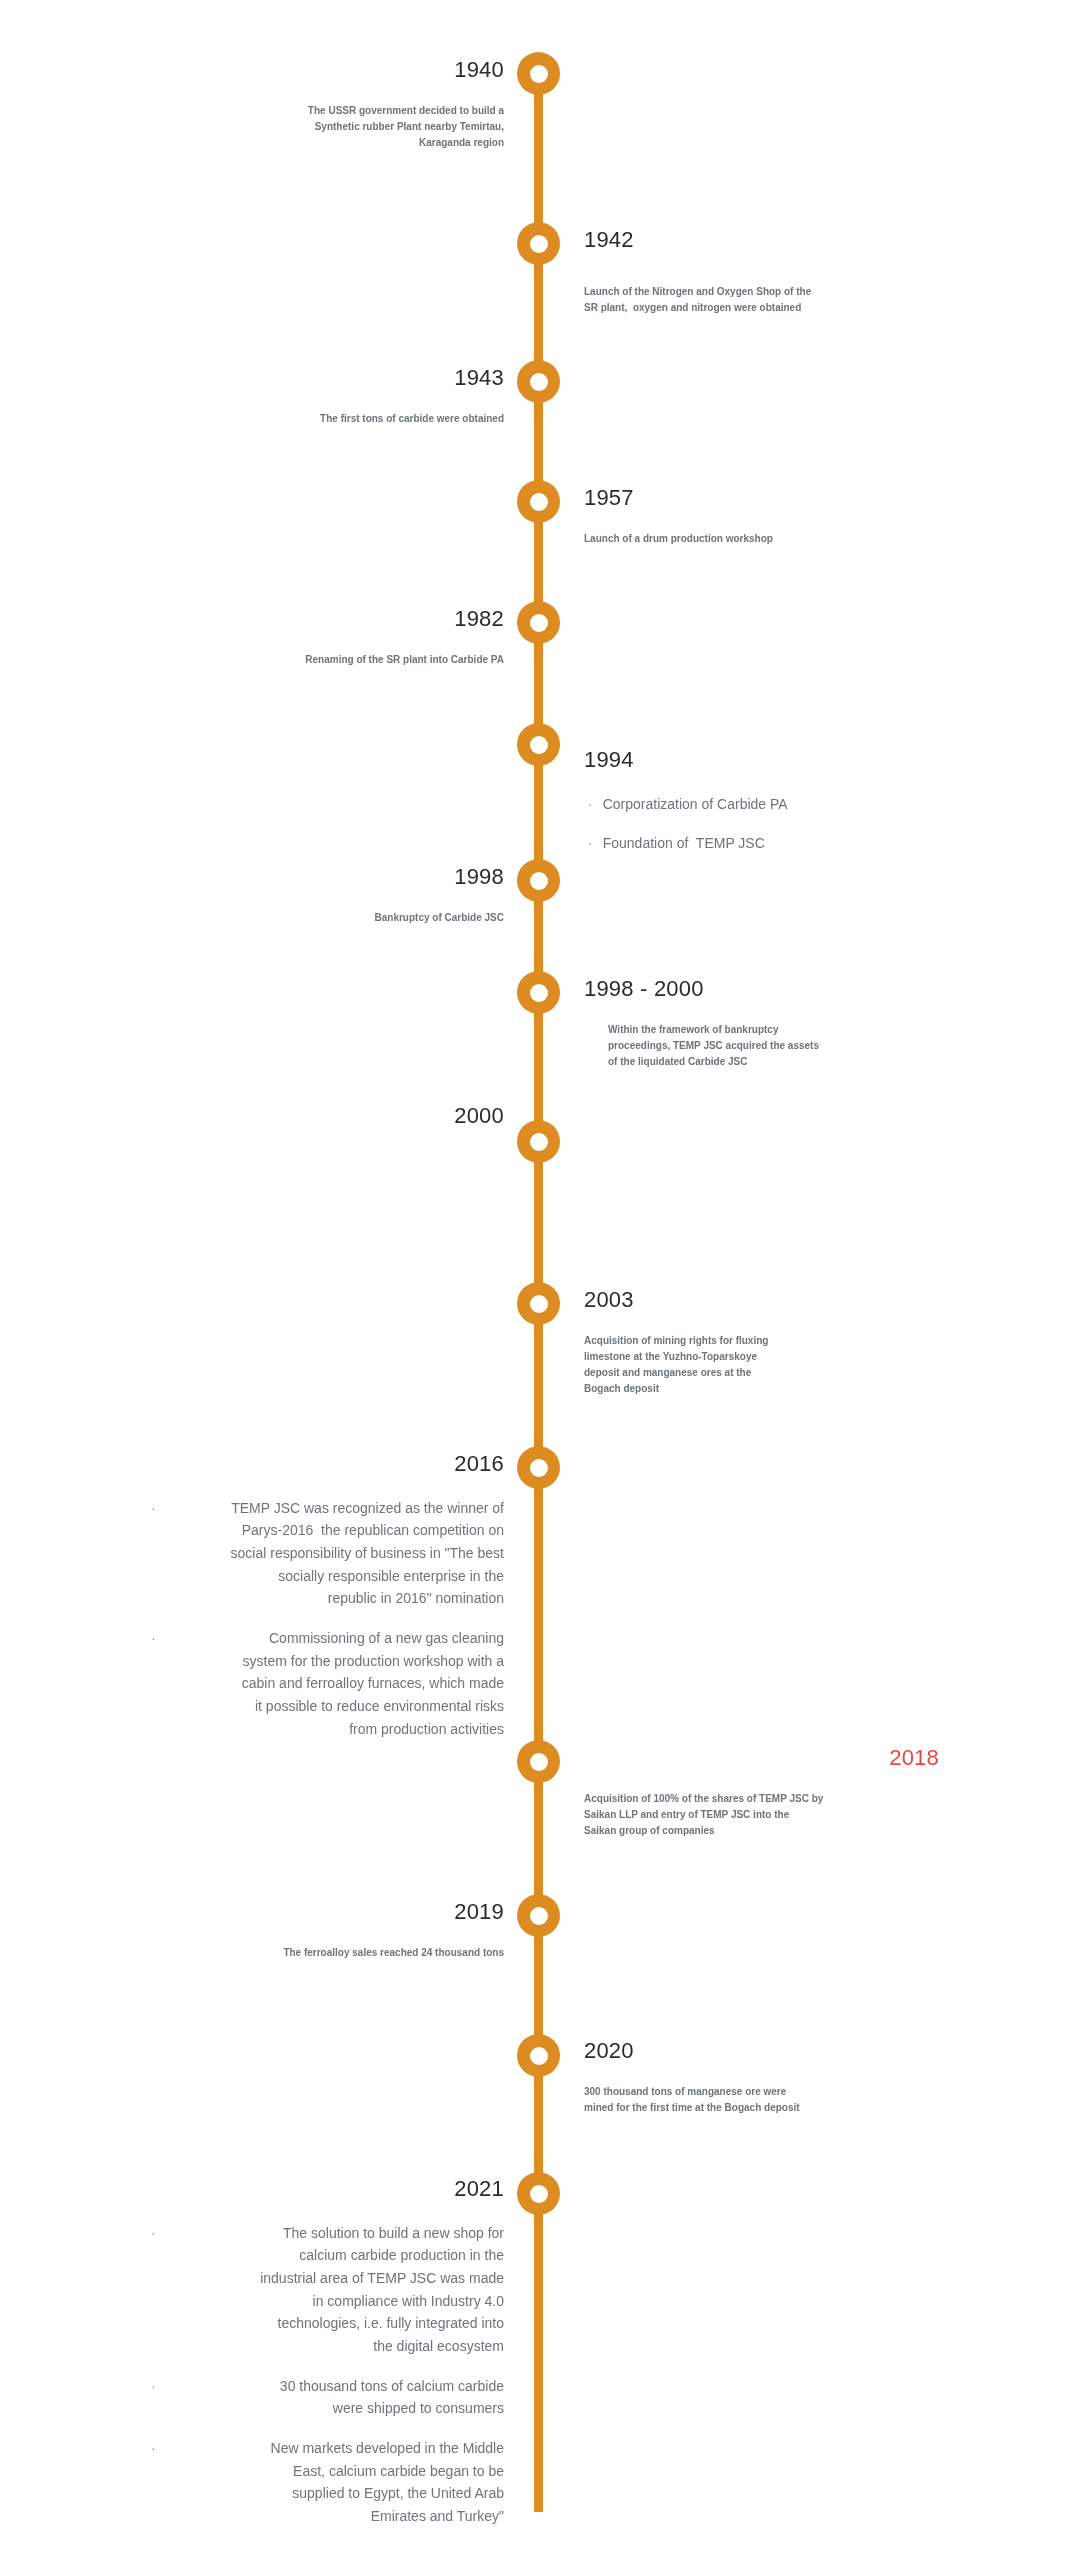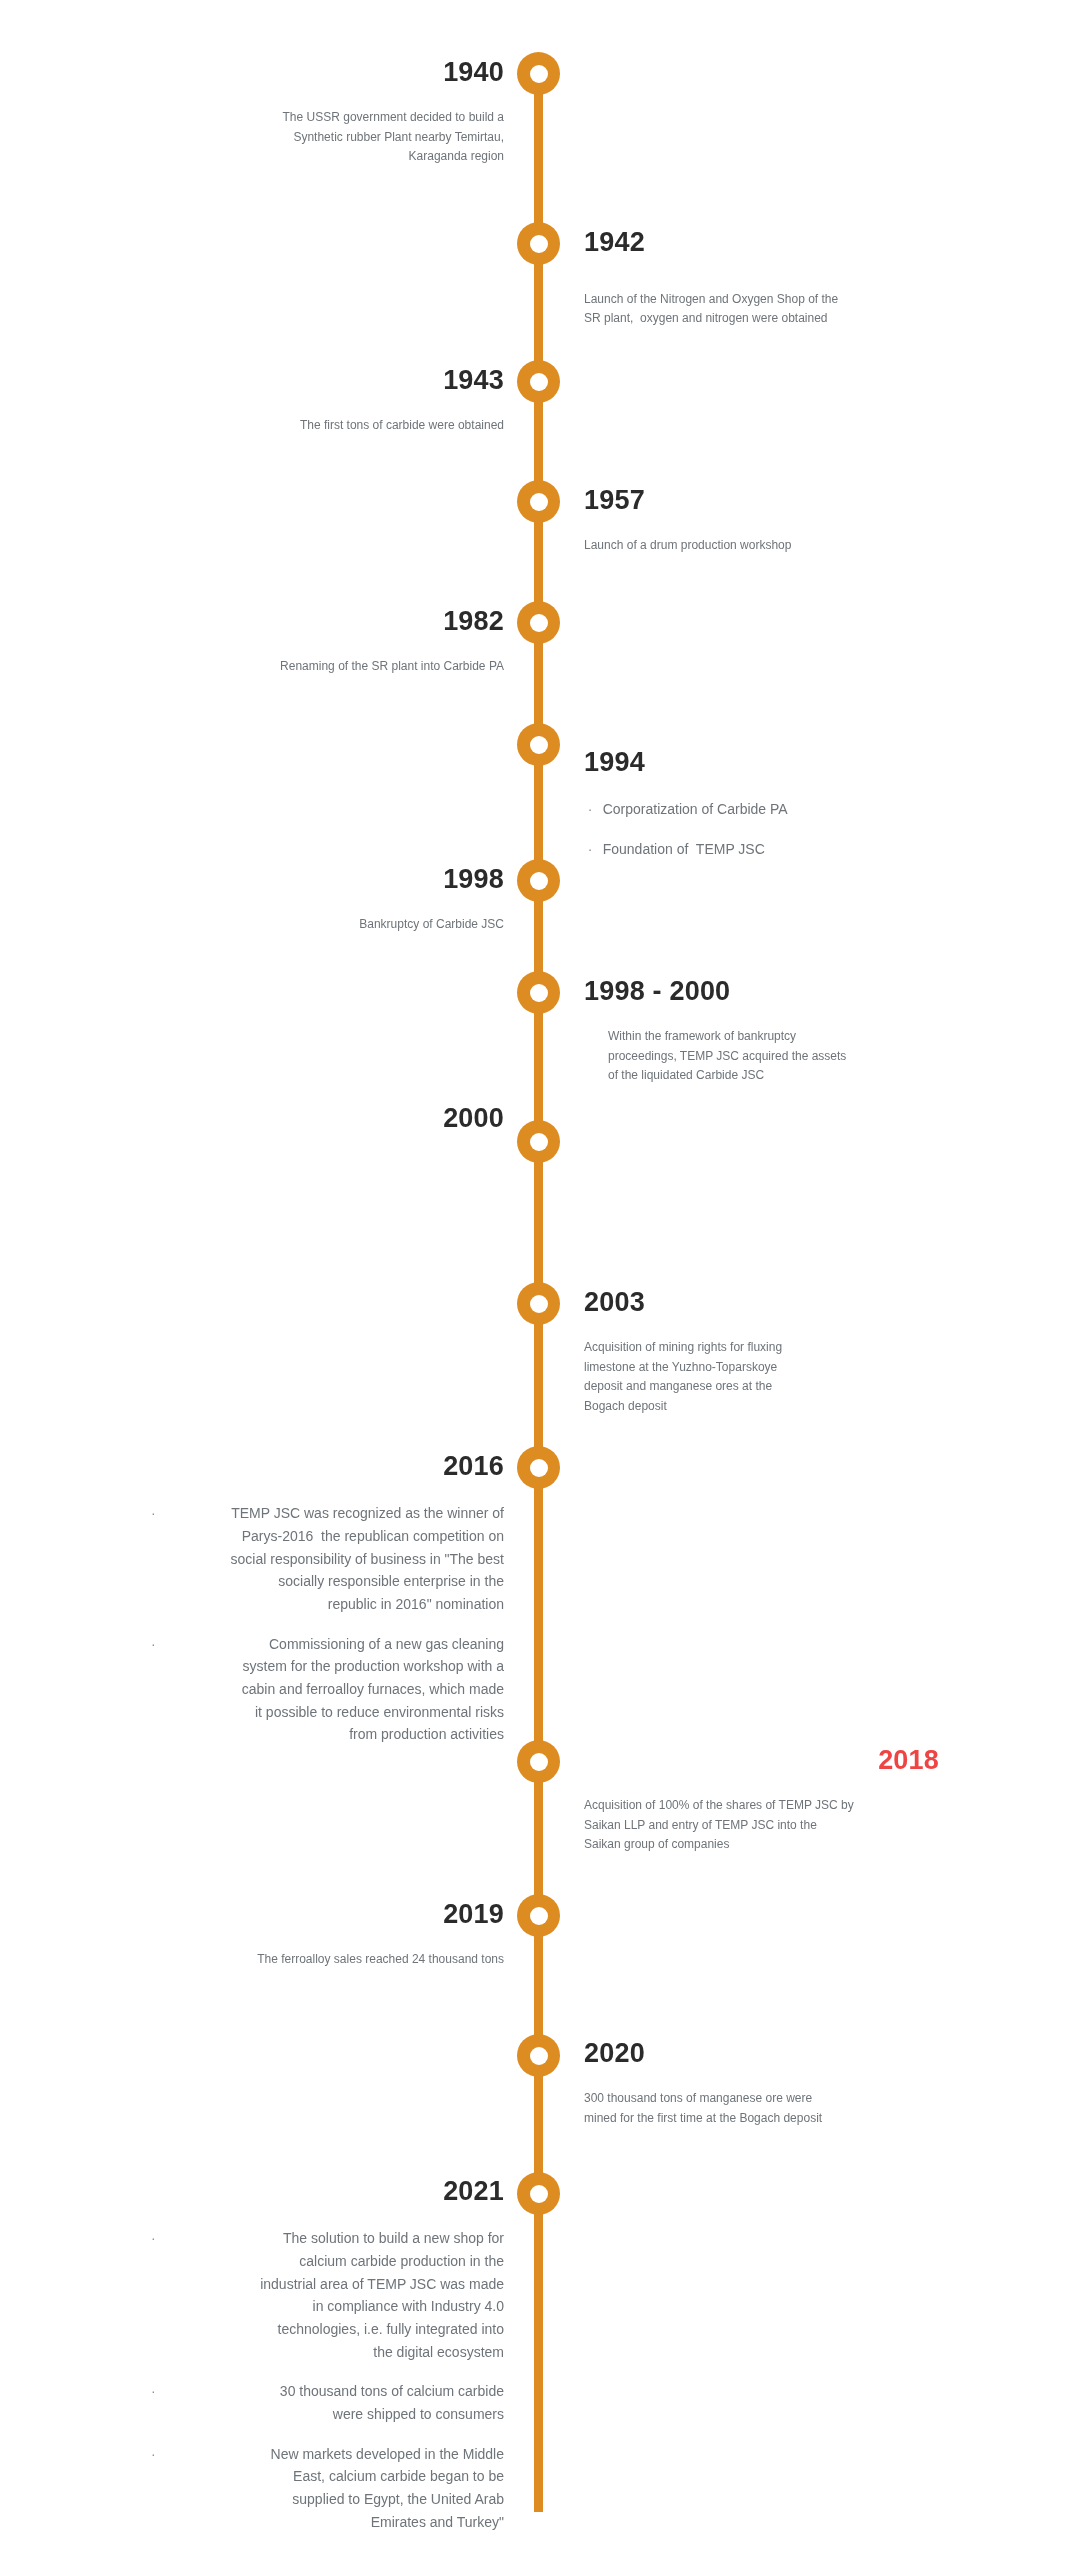--- a/index.html
+++ b/index.html
@@ -54,34 +54,34 @@
 
   
   .content {
     position: absolute;
     width: 355px;
   }
   .content.left  { right: 572px; text-align: right; }
   .content.right { left: 584px;  text-align: left;  }
 
   .year {
-    font-size: 27px;
-    font-weight: bold;
+    font-size: 22px;
+    font-weight: normal;
     color: #2B2B2B;
     letter-spacing: 0.2px;
     line-height: 1.1;
     margin-bottom: 20.5px;
     white-space: pre;
   }
 
   .desc {
-    font-size: 12px;
+    font-size: 10px;
     line-height: 1.62;
     color: #6E7479;
-    font-weight: 400;
+    font-weight: 700;
     white-space: pre-wrap;
   }
 
   
   .bullets { list-style: none; }
   .bullets li {
     font-size: 14px;
     line-height: 1.62;
     color: #6E7479;
     position: relative;

